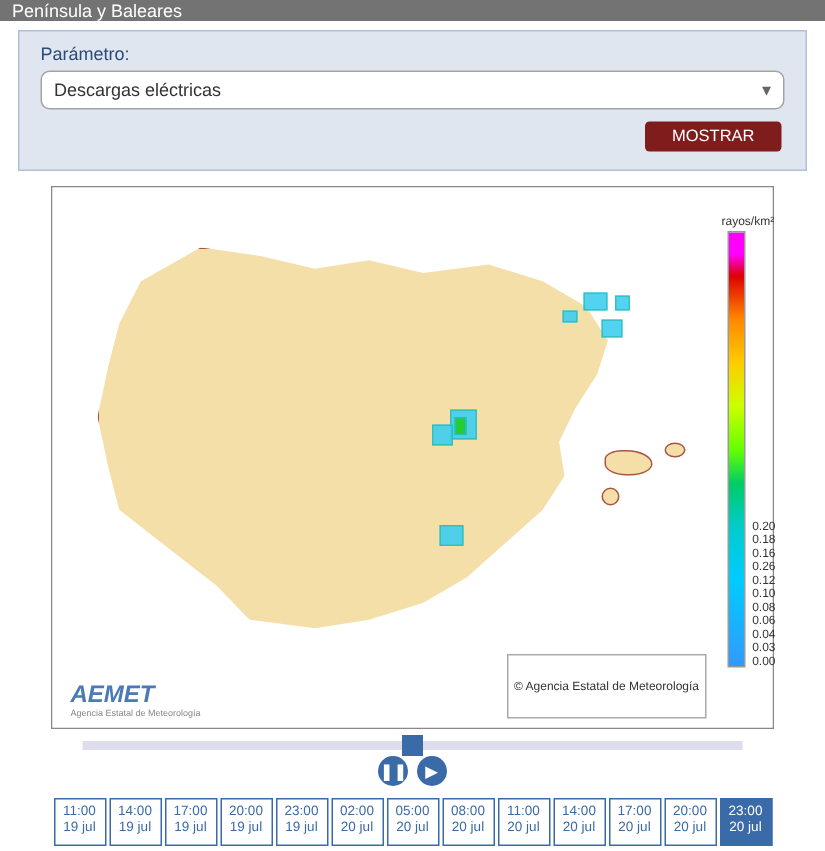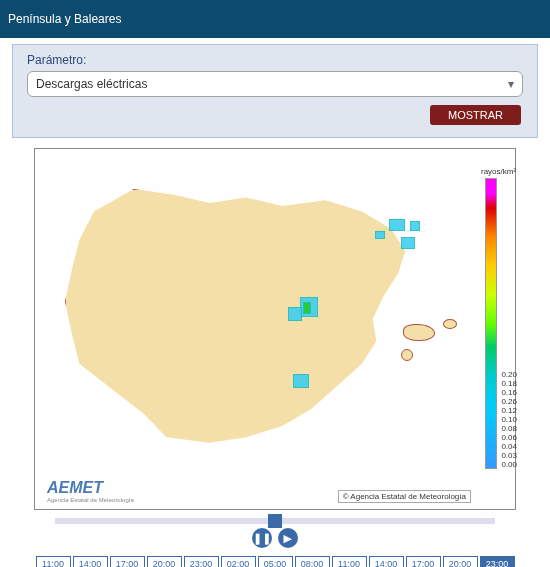--- a/index.html
+++ b/index.html
@@ -1,17 +1,17 @@
 <!DOCTYPE html>
 <html><head>
 <meta charset="utf-8">
 <style>
 body{margin:0;padding:0;font-family:Arial,sans-serif;font-size:12px;background:#fff}
 .wrap{width:550px}
-.header-bar{background:#0c4a6e;color:#fff;padding:12px 8px;font-size:12px}
+.header-bar{background:#737373;color:#fff;padding:0 8px;font-size:12px}
 .param-panel{background:#e0e6f0;border:1px solid #b0c0d8;margin:6px 12px;padding:8px 14px 12px}
 .param-label{color:#2a4a7a;font-size:12px;margin-bottom:4px}
 .sel{flex:1;border:1px solid #a3a3a3;border-radius:6px;padding:5px 8px;background:#fff;color:#333;font-size:12px;position:relative}
 .sel::after{content:"▾";position:absolute;right:8px;color:#666}
 .btn-show{background:#7f1d1d;color:#fff;border:none;border-radius:3px;padding:4px 18px;font-size:11px;margin-left:auto;display:block;margin-top:8px;margin-right:2px}
 .map-area{position:relative;width:480px;height:360px;margin:10px auto 0;border:1px solid #888;background:#fff}
 .sea{position:absolute;inset:0;background:#fff}
 .land{position:absolute;background:#f5dfa8;border:1px solid #a54;}
 .spain{left:30px;top:40px;width:360px;height:280px;clip-path:polygon(8% 8%,19% 0%,30% 2%,40% 5%,50% 3%,60% 6%,72% 4%,82% 8%,90% 14%,94% 22%,92% 30%,88% 38%,85% 46%,86% 54%,82% 62%,75% 70%,68% 78%,60% 84%,50% 88%,40% 90%,28% 88%,22% 80%,10% 68%,4% 62%,2% 52%,0% 40%,2% 28%,4% 18%)}
 .mallorca{right:80px;top:175px;width:30px;height:15px;border-radius:40% 60% 50% 50%}
@@ -27,21 +27,21 @@
 .l5{left:265px;top:148px;width:16px;height:18px}
 .l6{left:253px;top:158px;width:12px;height:12px}
 .l5g{left:268px;top:153px;width:6px;height:10px;background:#2c2}
 .l7{left:258px;top:225px;width:14px;height:12px}
 .scale{position:absolute;right:6px;top:18px;bottom:40px;width:28px;display:flex;flex-direction:column}
 .scale-title{font-size:8px;color:#333;text-align:left;margin-bottom:2px;white-space:nowrap}
 .scale-bar{width:10px;flex:1;background:linear-gradient(to bottom,#f0f 0%,#f0f 5%,#d00 10%,#f80 20%,#fc0 30%,#cf0 40%,#6f0 50%,#0c6 58%,#0cc 68%,#0cf 80%,#39f 100%);margin-left:4px;border:1px solid #999}
 .scale-ticks{position:absolute;right:-2px;top:20px;bottom:40px;display:flex;flex-direction:column;justify-content:flex-end;font-size:8px;color:#333}
 .logo{position:absolute;left:12px;bottom:6px;font-size:16px;font-style:italic;color:#4a7ab8;font-weight:bold}
 .logo sub{font-size:6px;font-style:normal;color:#888;display:block;font-weight:normal}
-.copyright{position:absolute;right:44px;bottom:6px;font-size:8px;color:#333;border:1px solid #aaa;padding:1px 4px;background:#fff}
+.copyright{position:absolute;right:44px;bottom:6px;font-size:8px;color:#333;border:1px solid #aaa;padding:16px 4px;background:#fff}
 .slider-track{width:440px;height:6px;background:#dde;margin:8px auto 4px;position:relative}
 .slider-thumb{position:absolute;width:14px;height:14px;background:#3a6aa8;top:-4px;left:213px}
 .controls{text-align:center;margin:4px 0}
 .ctrl-btn{display:inline-flex;width:20px;height:20px;background:#3a6aa8;color:#fff;border-radius:50%;align-items:center;justify-content:center;font-size:11px;margin:0 1px}
 .time-grid{display:flex;flex-wrap:wrap;justify-content:center;gap:2px;padding:4px 20px}
 .time-cell{width:33px;height:28px;border:1px solid #3a6aa8;color:#3a6aa8;font-size:9px;text-align:center;padding-top:2px;line-height:1.2;background:#fff}
 .time-cell.active{background:#3a6aa8;color:#fff}
 </style>
 </head>
 <body>

